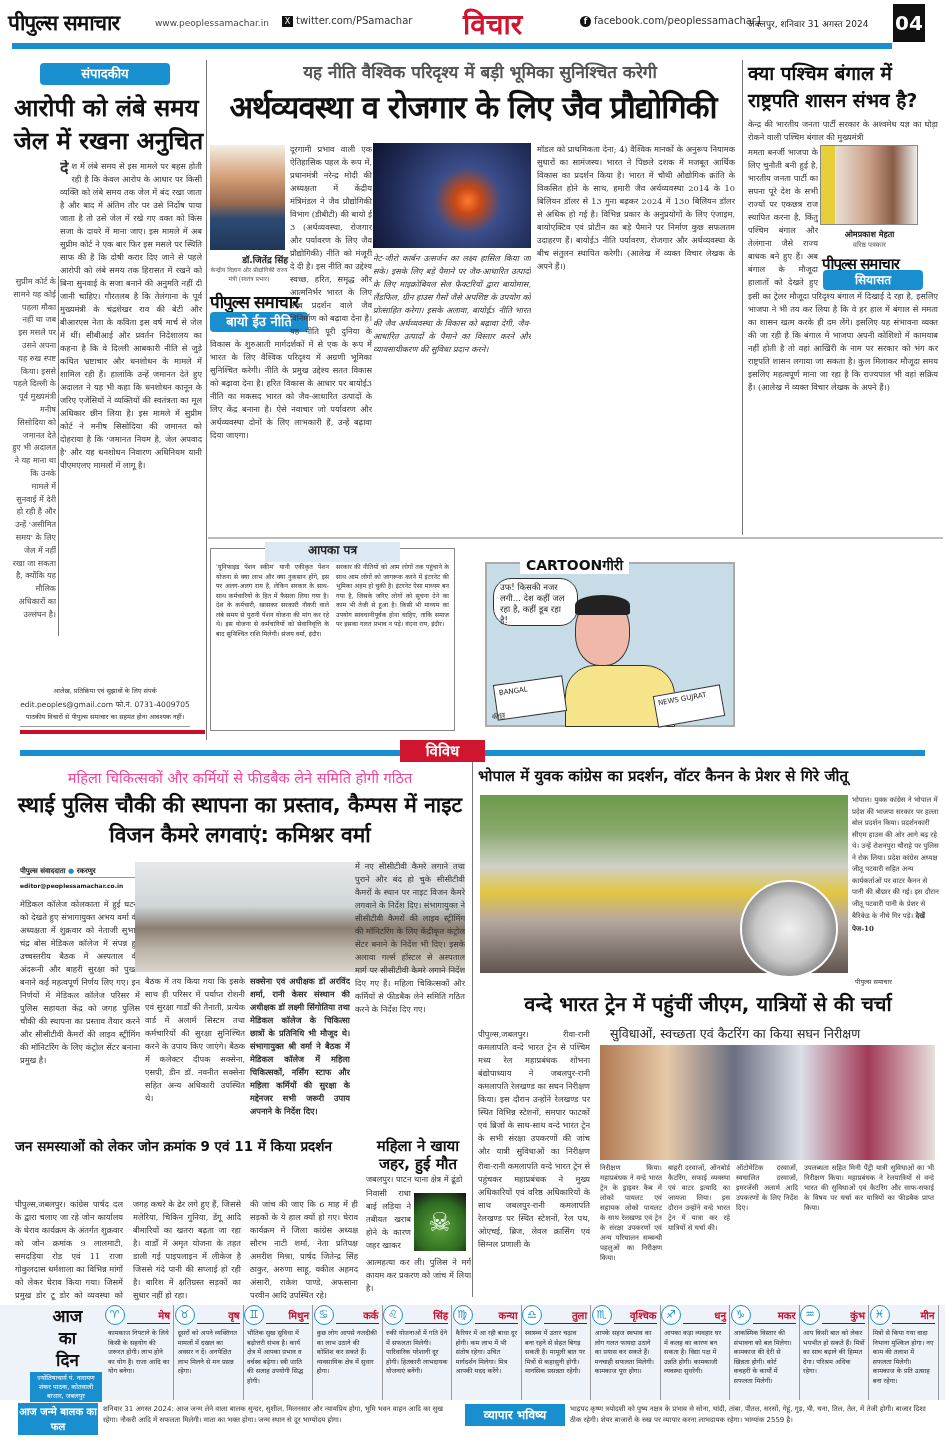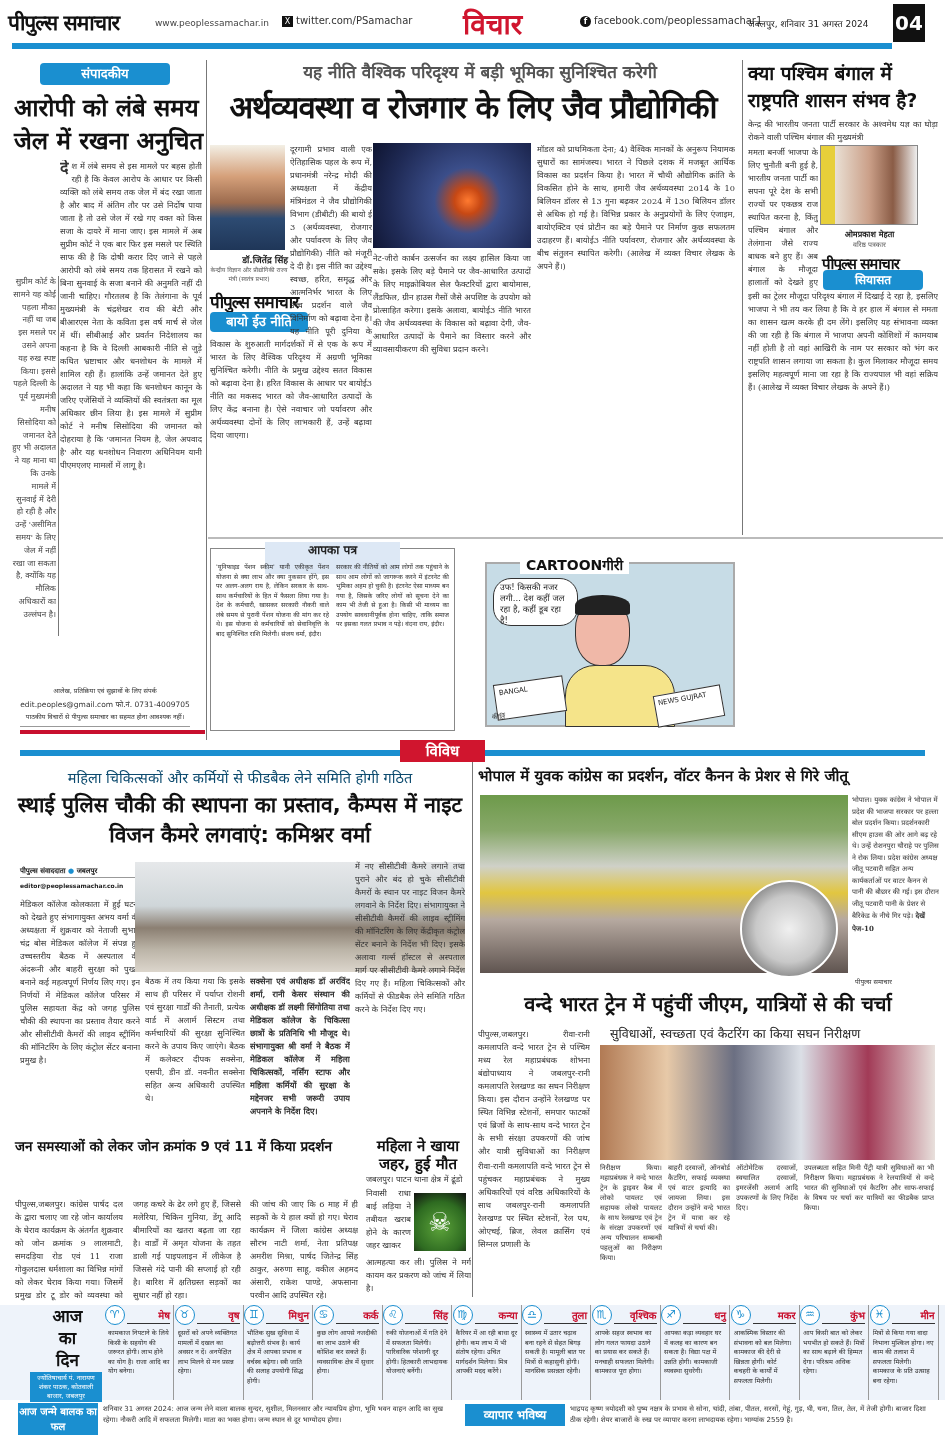--- a/index.html
+++ b/index.html
@@ -37,56 +37,56 @@
   .main-head { left: 208px; top: 87px; width: 530px; text-align: center; font-size: 31px; line-height: 40px; letter-spacing: -1px; }
   .minister-photo { left: 210px; top: 145px; width: 75px; height: 105px; background: linear-gradient(180deg,#f3efe5 0%,#d5a07a 30%,#9c6b4e 55%,#2d4b72 70%,#1f3658 100%); }
   .minister-name { left: 210px; top: 253px; width: 78px; text-align: right; font-size: 9px; font-weight: bold; }
   .minister-role { left: 208px; top: 265px; width: 82px; text-align: center; font-size: 6px; color: #555; line-height: 9px; }
   .ps-logo { font-family: "DejaVu Serif", serif; font-weight: bold; color: #111; letter-spacing: -1px; }
   .main-logo { left: 210px; top: 290px; font-size: 17px; }
   .main-pill { left: 210px; top: 312px; width: 98px; height: 20px; font-size: 13px; line-height: 20px; }
   .main-col1 { left: 290px; top: 143px; width: 82px; height: 195px; }
   .main-col1b { left: 210px; top: 338px; width: 162px; height: 195px; }
   .tech-photo { left: 373px; top: 143px; width: 158px; height: 105px; background: radial-gradient(circle at 60% 55%, #ff7a30 0%, #c74814 12%, #3b4e8a 30%, #1f2a55 70%, #0e1430 100%); }
-  .main-col2 { left: 373px; top: 252px; width: 158px; height: 280px; }
+  .main-col2 { left: 373px; top: 252px; width: 158px; height: 280px; font-style: italic; }
   .main-col3 { left: 537px; top: 143px; width: 198px; height: 390px; }
 
   
   .bengal-head { left: 748px; top: 60px; width: 195px; font-size: 19px; line-height: 27px; }
   .bengal-text1 { left: 748px; top: 118px; width: 190px; height: 30px; }
   .bengal-text2 { left: 748px; top: 146px; width: 70px; height: 145px; }
   .bengal-photo { left: 820px; top: 145px; width: 98px; height: 80px; background: linear-gradient(90deg,#e7cf3a 0%,#e7cf3a 15%,#e9dfd3 15%,#cba089 50%,#8a5c46 75%,#eee 100%); border: 1px solid #888; }
   .bengal-author { left: 822px; top: 228px; width: 95px; text-align: center; font-size: 8px; font-weight: bold; }
   .bengal-role { left: 822px; top: 240px; width: 95px; text-align: center; font-size: 7px; color: #555; }
   .bengal-logo { left: 822px; top: 253px; font-size: 15px; }
   .bengal-pill { left: 823px; top: 270px; width: 100px; height: 20px; font-size: 12px; line-height: 20px; }
   .bengal-text3 { left: 748px; top: 290px; width: 190px; height: 240px; }
 
   
   .letters-box { left: 210px; top: 548px; width: 245px; height: 183px; border: 1px solid #888; }
-  .letters-title { left: 265px; top: 542px; width: 135px; height: 32px; background: #dde8f5; text-align: center; font-size: 12px; font-weight: bold; line-height: 16px; }
+  .letters-title { left: 265px; top: 542px; width: 135px; height: 20px; background: #dde8f5; text-align: center; font-size: 12px; font-weight: bold; line-height: 16px; }
   .letters-col1 { left: 216px; top: 562px; width: 113px; height: 165px; font-size: 6.3px; line-height: 9.5px; }
   .letters-col2 { left: 336px; top: 562px; width: 113px; height: 165px; font-size: 6.3px; line-height: 9.5px; }
 
   
   .cartoon-box { left: 485px; top: 562px; width: 250px; height: 165px; border: 2px solid #aaa; background: #c7dce6; overflow: hidden; }
   .cartoon-title { left: 520px; top: 555px; padding: 0 6px; background: #fff; font-size: 14px; font-weight: bold; color: #111; }
   .cartoon-bubble { left: 493px; top: 578px; width: 85px; height: 48px; background: #fff; border: 1px solid #333; border-radius: 18px; font-size: 8.5px; line-height: 11px; padding: 3px 6px; color: #222; }
   .cartoon-man-head { left: 575px; top: 598px; width: 55px; height: 68px; background: #f0b8a8; border-radius: 45%; border: 1px solid #333; }
   .cartoon-man-hair { left: 575px; top: 595px; width: 55px; height: 20px; background: #222; border-radius: 50% 50% 10% 10%; }
   .cartoon-man-body { left: 565px; top: 665px; width: 110px; height: 62px; background: #f5e48a; border-radius: 30px 30px 0 0; border: 1px solid #333; }
   .cartoon-paper1 { left: 495px; top: 680px; width: 70px; height: 36px; background: #fff; border: 1px solid #333; transform: rotate(-8deg); font-size: 7px; padding: 4px; }
   .cartoon-paper2 { left: 655px; top: 690px; width: 68px; height: 32px; background: #fff; border: 1px solid #333; transform: rotate(-10deg); font-size: 7px; padding: 3px; }
 
   
   .vividh-bar-l { left: 20px; top: 750px; width: 380px; height: 6px; background: #1a8fd0; }
   .vividh-label { left: 400px; top: 740px; width: 85px; height: 22px; background: #d0152e; color: #fff; text-align: center; font-size: 15px; font-weight: bold; line-height: 22px; }
   .vividh-bar-r { left: 485px; top: 750px; width: 440px; height: 6px; background: #1a8fd0; }
 
-  .med-kicker { left: 20px; top: 767px; width: 440px; font-size: 14.5px; text-align: center; color: #0c4a6e; }
+  .med-kicker { left: 20px; top: 767px; width: 440px; font-size: 14.5px; text-align: center; color: #ec4899; }
   .med-head { left: 15px; top: 790px; width: 450px; text-align: center; font-size: 21px; line-height: 30px; }
   .med-byline { left: 20px; top: 866px; width: 135px; font-size: 7px; font-weight: bold; border-bottom: 1px solid #999; padding-bottom: 2px; }
   .med-byline .dot { color: #1a8fd0; }
   .med-email { left: 20px; top: 882px; font-size: 6px; font-weight: bold; }
   .med-text1 { left: 20px; top: 898px; width: 120px; height: 230px; }
   .med-photo { left: 135px; top: 862px; width: 330px; height: 110px; background: linear-gradient(180deg,#e6e8ea 0%,#cfd6d9 40%,#8b7f72 60%,#bcb5a8 80%,#dcd6cc 100%); }
   .med-text2 { left: 145px; top: 975px; width: 100px; height: 155px; }
   .med-text3 { left: 250px; top: 975px; width: 100px; height: 155px; font-weight: bold; }
   .med-text4 { left: 355px; top: 860px; width: 110px; height: 270px; }
 
@@ -192,21 +192,21 @@
 <div class="abs cartoon-paper1">BANGAL</div>
 <div class="abs cartoon-paper2">NEWS GUJRAT</div>
 <div class="abs" style="left:492px;top:712px;font-size:7px;color:#333;">कीर्ति</div>
 
 <div class="abs vividh-bar-l"></div>
 <div class="abs vividh-label">विविध</div>
 <div class="abs vividh-bar-r"></div>
 
 <div class="abs med-kicker">महिला चिकित्सकों और कर्मियों से फीडबैक लेने समिति होगी गठित</div>
 <div class="abs headline med-head">स्थाई पुलिस चौकी की स्थापना का प्रस्ताव, कैम्पस में नाइट विजन कैमरे लगवाएं: कमिश्नर वर्मा</div>
-<div class="abs med-byline"><span>पीपुल्स संवाददाता</span> <span class="dot">●</span> <span>जबलपुर</span></div>
+<div class="abs med-byline"><span>पीपुल्स संवाददाता</span> <span class="dot">●</span> <span>रकरणुर</span></div>
 <div class="abs med-email">editor@peoplessamachar.co.in</div>
 <div class="abs text-block med-text1">मेडिकल कॉलेज कोलकाता में हुई घटना को देखते हुए संभागायुक्त अभय वर्मा की अध्यक्षता में शुक्रवार को नेताजी सुभाष चंद्र बोस मेडिकल कॉलेज में संपन्न हुई उच्चस्तरीय बैठक में अस्पताल की अंदरूनी और बाहरी सुरक्षा को पुख्ता बनाने कई महत्वपूर्ण निर्णय लिए गए। इन निर्णयों में मेडिकल कॉलेज परिसर में पुलिस सहायता केंद्र को जगह पुलिस चौकी की स्थापना का प्रस्ताव तैयार करने और सीसीटीवी कैमरों की लाइव स्ट्रीमिंग की मॉनिटरिंग के लिए कंट्रोल सेंटर बनाना प्रमुख है।</div>
 <div class="abs photo med-photo"></div>
 <div class="abs text-block med-text2">बैठक में तय किया गया कि इसके साथ ही परिसर में पर्याप्त रोशनी एवं सुरक्षा गार्डों की तैनाती, प्रत्येक वार्ड में अलार्म सिस्टम तथा कर्मचारियों की सुरक्षा सुनिश्चित करने के उपाय किए जाएंगे। बैठक में कलेक्टर दीपक सक्सेना, एसपी, डीन डॉ. नवनीत सक्सेना सहित अन्य अधिकारी उपस्थित थे।</div>
 <div class="abs text-block med-text3">सक्सेना एवं अधीक्षक डॉ अरविंद शर्मा, रानी केसर संस्थान की अधीक्षक डॉ लक्ष्मी सिंगोतिया तथा मेडिकल कॉलेज के चिकित्सा छात्रों के प्रतिनिधि भी मौजूद थे। संभागायुक्त श्री वर्मा ने बैठक में मेडिकल कॉलेज में महिला चिकित्सकों, नर्सिंग स्टाफ और महिला कर्मियों की सुरक्षा के मद्देनजर सभी जरूरी उपाय अपनाने के निर्देश दिए।</div>
 <div class="abs text-block med-text4">में नए सीसीटीवी कैमरे लगाने तथा पुराने और बंद हो चुके सीसीटीवी कैमरों के स्थान पर नाइट विजन कैमरे लगवाने के निर्देश दिए। संभागायुक्त ने सीसीटीवी कैमरों की लाइव स्ट्रीमिंग की मॉनिटरिंग के लिए केंद्रीकृत कंट्रोल सेंटर बनाने के निर्देश भी दिए। इसके अलावा गर्ल्स हॉस्टल से अस्पताल मार्ग पर सीसीटीवी कैमरे लगाने निर्देश दिए गए हैं। महिला चिकित्सकों और कर्मियों से फीडबैक लेने समिति गठित करने के निर्देश दिए गए।</div>
 <div class="abs col-rule" style="left:472px;top:762px;height:535px;"></div>
 
 <div class="abs headline jan-head">जन समस्याओं को लेकर जोन क्रमांक 9 एवं 11 में किया प्रदर्शन</div>
 <div class="abs text-block jan-col" style="left:15px;">पीपुल्स,जबलपुर। कांग्रेस पार्षद दल के द्वारा चलाए जा रहे जोन कार्यालय के घेराव कार्यक्रम के अंतर्गत शुक्रवार को जोन क्रमांक 9 लालमाटी, समदड़िया रोड एवं 11 राजा गोकुलदास धर्मशाला का विभिन्न मांगों को लेकर घेराव किया गया। जिसमें प्रमुख डोर टू डोर को व्यवस्था को सुधारा जाए।</div>

